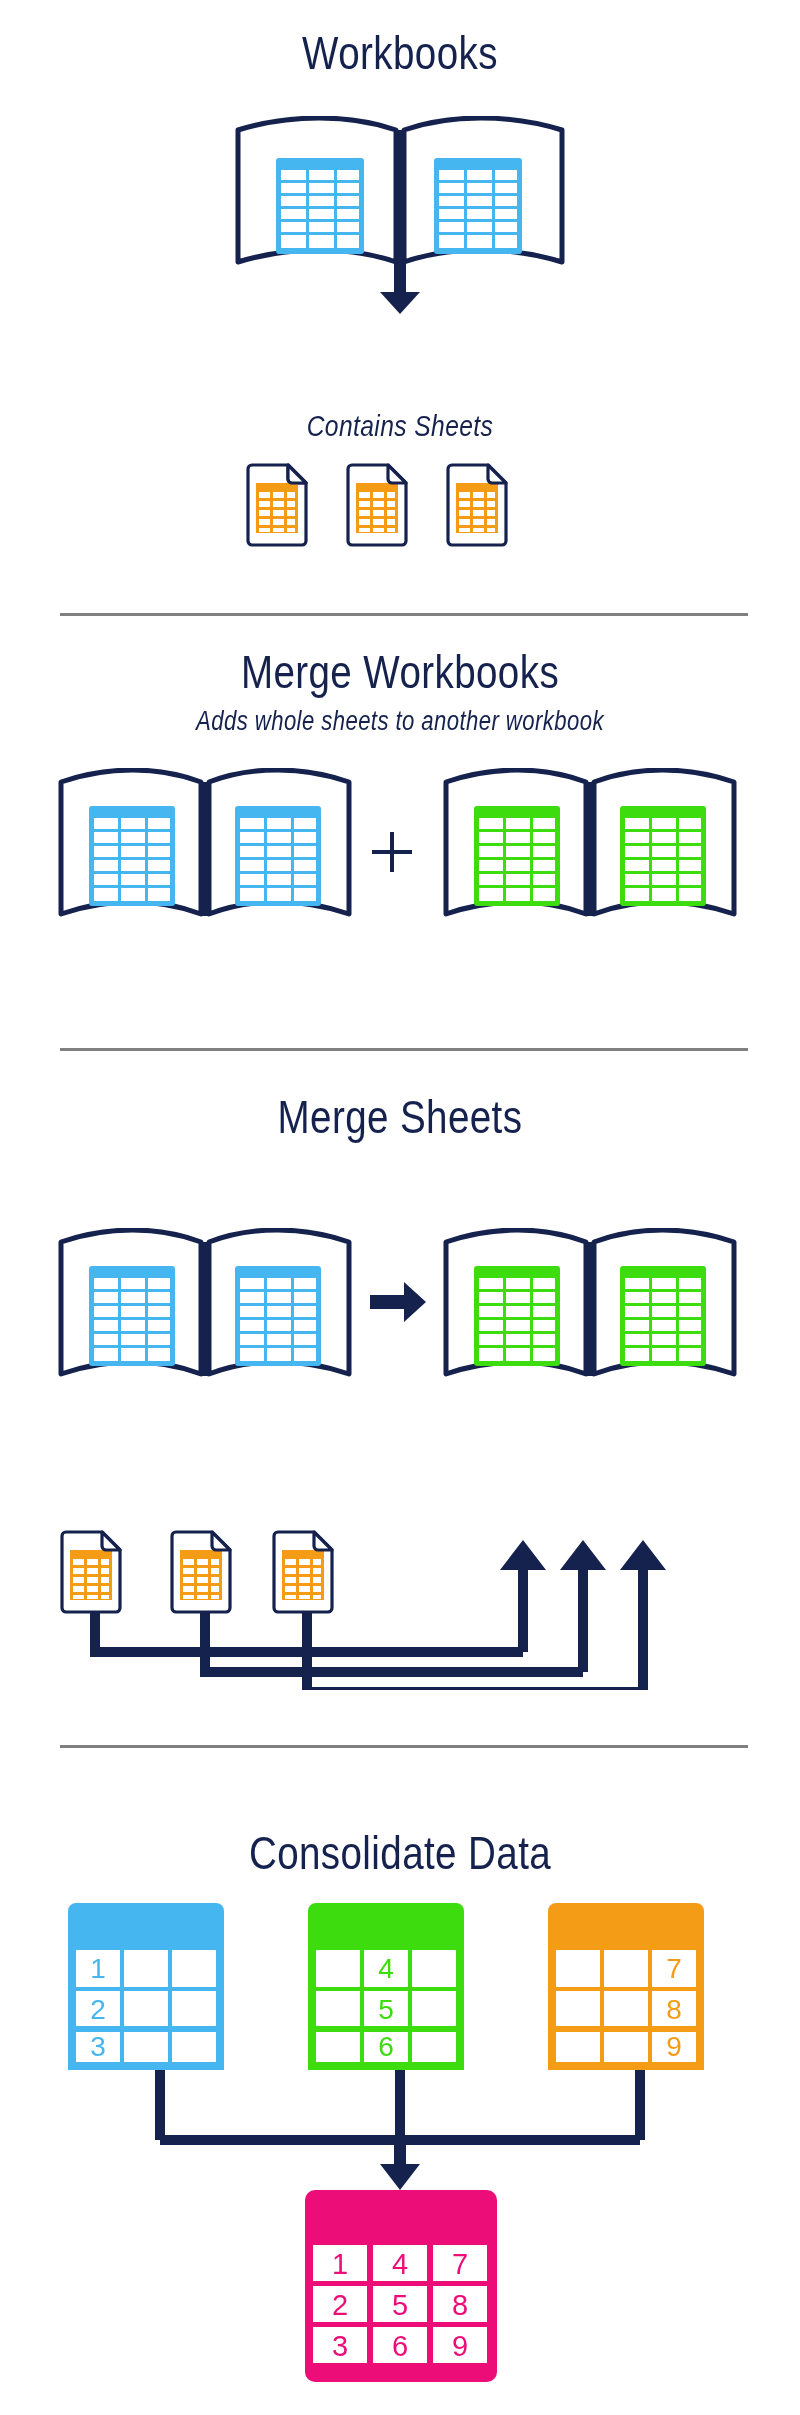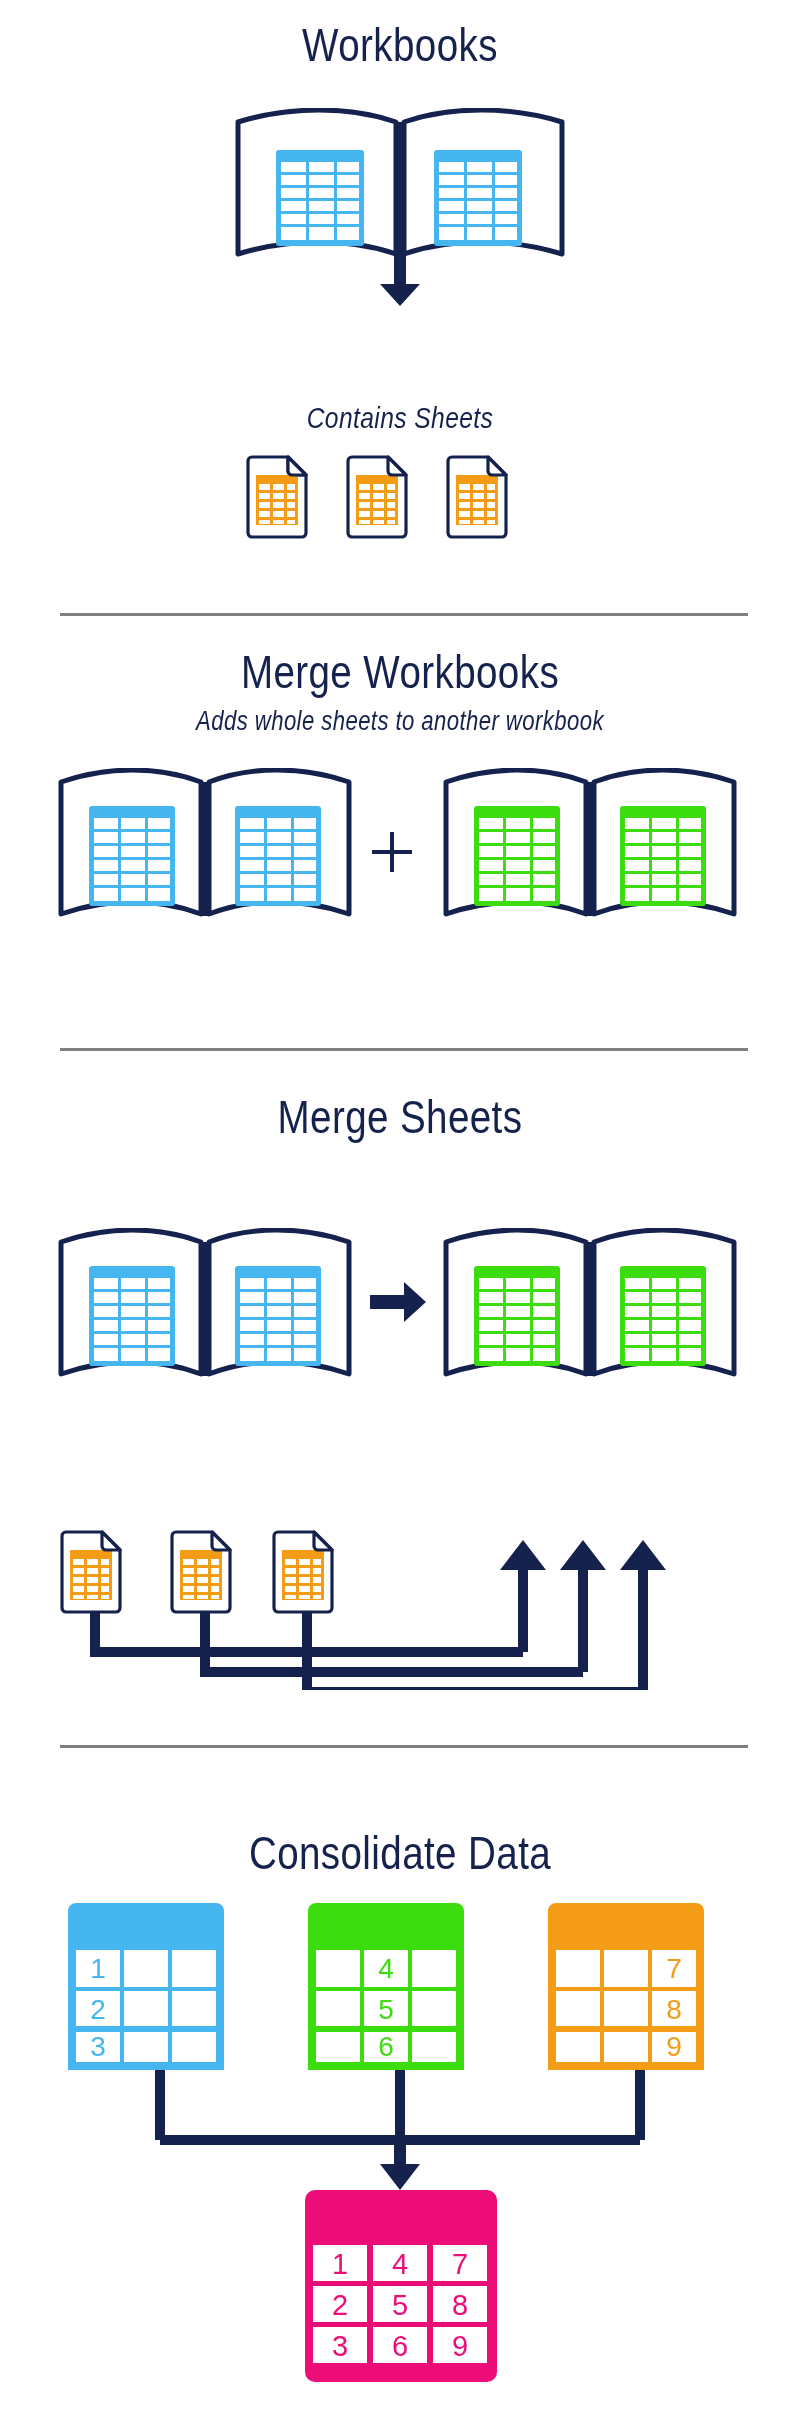--- a/index.html
+++ b/index.html
@@ -57,21 +57,21 @@
     font-weight: 400;
   }
   svg { display: block; }
   .svg-abs { position: absolute; }
 </style>
 </head>
 <body>
 
 <div class="page">
 
-  <div class="section" style="top:0;height:615px;">
+  <div class="section" style="top:8px;height:615px;">
 
     <div class="title t-main" style="top:18px;">Workbooks</div>
 
     <svg class="svg-abs" style="left:230px;top:108px;" width="340" height="160" viewBox="0 0 340 160">
 
       <path d="M8 14 C 60 -2, 120 -2, 166 14 L166 146 C120 130, 60 130, 8 146 Z" fill="#ffffff" stroke="#16224e" stroke-width="5" stroke-linejoin="round"></path>
 
       <path d="M332 14 C 280 -2, 220 -2, 174 14 L174 146 C220 130, 280 130, 332 146 Z" fill="#ffffff" stroke="#16224e" stroke-width="5" stroke-linejoin="round"></path>
 
       <line x1="170" y1="14" x2="170" y2="148" stroke="#16224e" stroke-width="5"></line>

